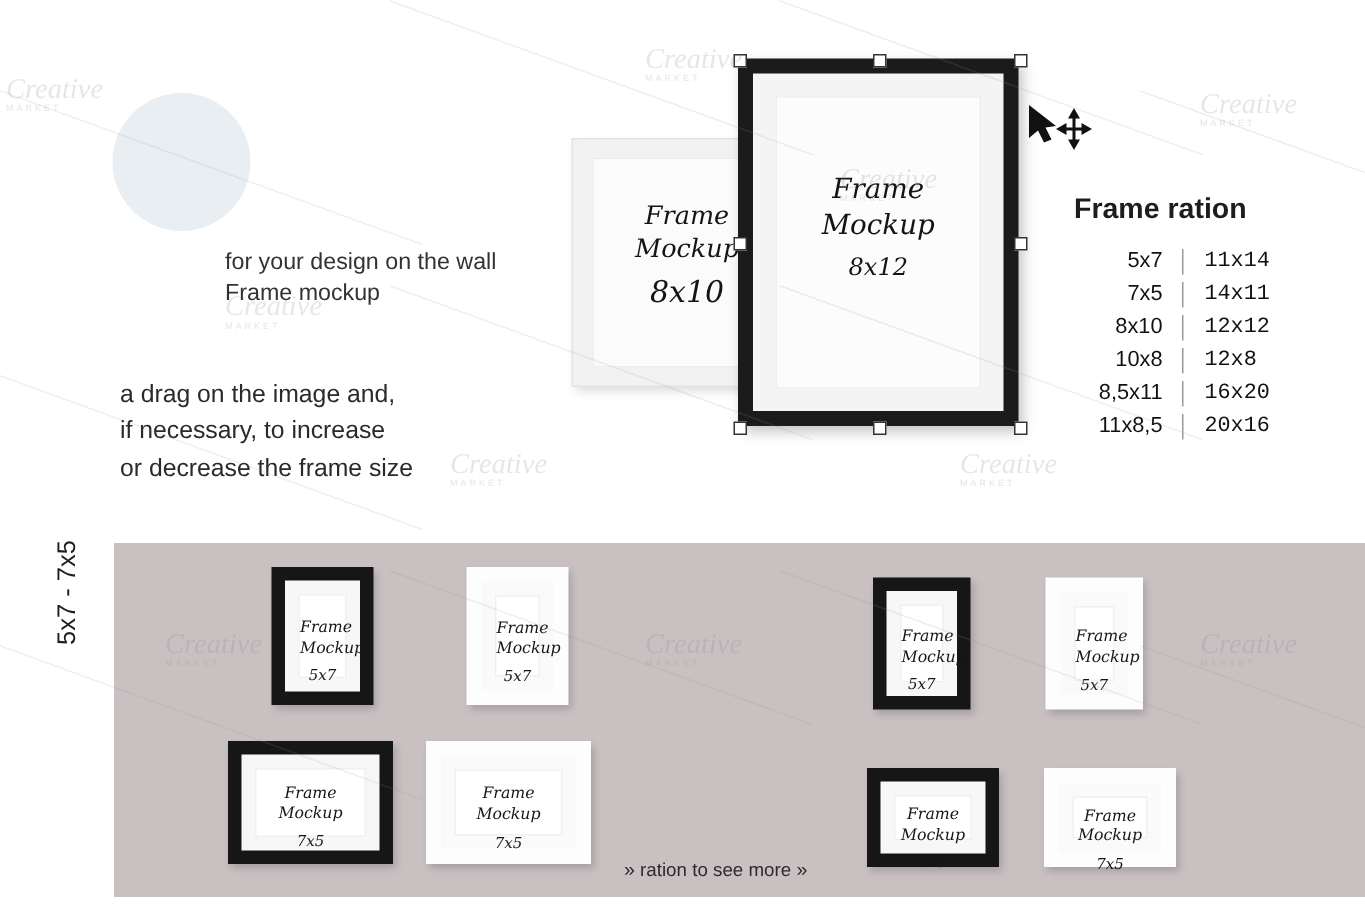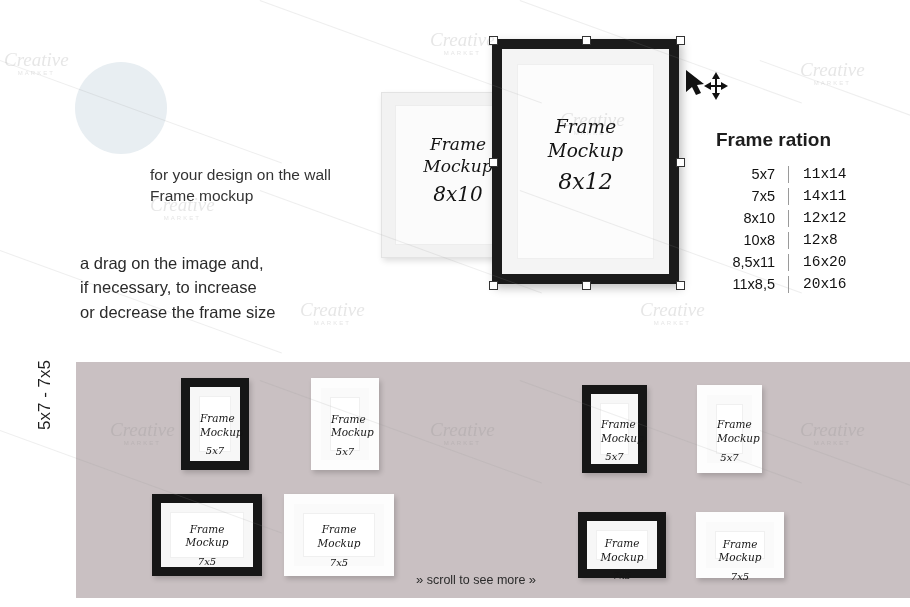--- a/index.html
+++ b/index.html
@@ -28,21 +28,20 @@
     pointer-events: none;
     z-index: 40;
   }
   .wm {
     position: absolute;
     color: rgba(130,130,130,0.20);
     font-family: "Liberation Serif", serif;
     font-style: italic;
     font-size: 19px;
     white-space: nowrap;
-    text-align: center;
     line-height: 1.05;
   }
   .wm small {
     display: block;
     font-style: normal;
     font-family: "Liberation Sans", sans-serif;
     font-size: 6px;
     letter-spacing: 2px;
     color: rgba(130,130,130,0.22);
   }
@@ -199,21 +198,21 @@
     z-index: 8;
   }
   .label-grey .big { font-size: 20px; display:block; margin-top:4px; }
   .label-black {
     position: absolute;
     left: 0;
     top: 50px;
     font-size: 18.5px;
     z-index: 10;
   }
-  .label-black .big { font-size: 22px; display:block; margin-top:6px; }
+  .label-black .big { font-size: 16px; display:block; margin-top:6px; }
 
   
   .sel-handle {
     position: absolute;
     width: 7px;
     height: 7px;
     background: #ffffff;
     border: 1px solid #333;
     z-index: 12;
   }
@@ -482,21 +481,21 @@
           <span>Frame</span><br>
           <span>Mockup</span>
           <span class="sz">7x5</span>
         </div>
       </div>
     </div>
   </div>
 
   <div class="scroll-more">
     <span class="chev">»</span>
-    <span>scroll to see more</span>
+    <span>ration to see more</span>
     <span class="chev">»</span>
   </div>
 
   <div class="wm-layer">
     <div class="wm-line" style="left:0px;   top:60px;  width:300px; transform:rotate(20deg);"></div>
     <div class="wm-line" style="left:0px;   top:250px; width:300px; transform:rotate(20deg);"></div>
     <div class="wm-line" style="left:260px; top:0px;   width:300px; transform:rotate(20deg);"></div>
     <div class="wm-line" style="left:260px; top:190px; width:300px; transform:rotate(20deg);"></div>
     <div class="wm-line" style="left:520px; top:0px;   width:300px; transform:rotate(20deg);"></div>
     <div class="wm-line" style="left:520px; top:190px; width:300px; transform:rotate(20deg);"></div>

